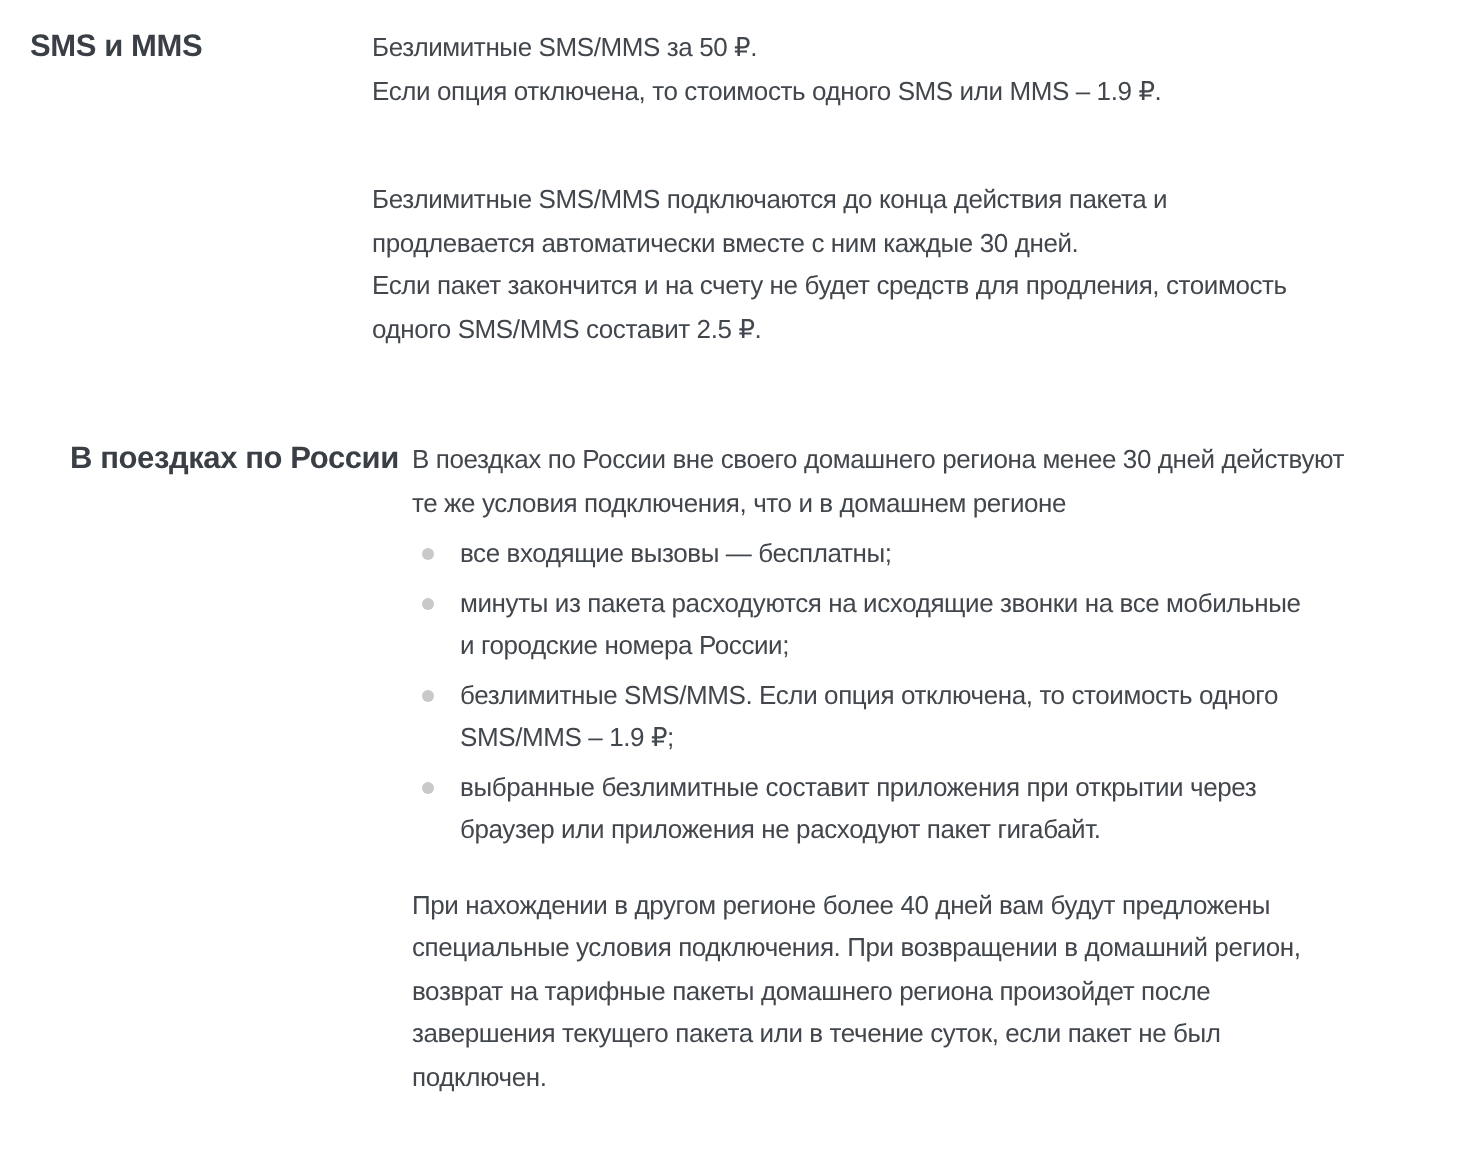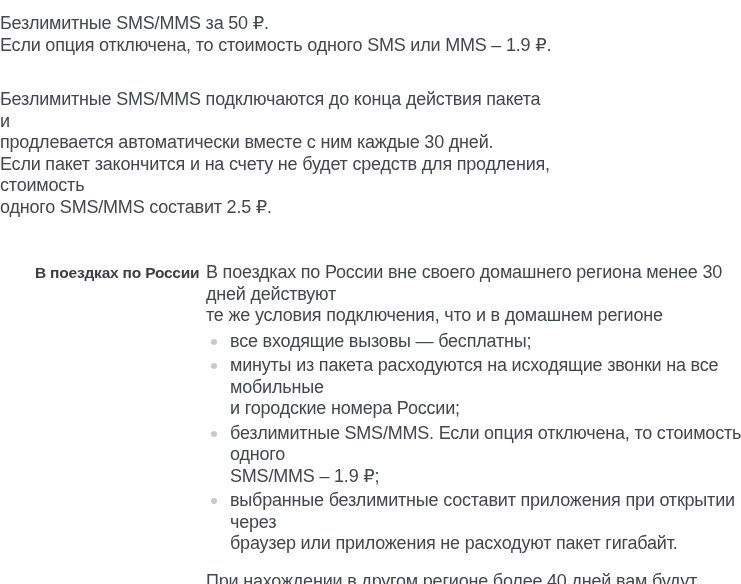--- a/index.html
+++ b/index.html
@@ -29,21 +29,21 @@
     flex:0 0 186px;
     font-size:15.5px;
     font-weight:bold;
     letter-spacing:-0.2px;
     line-height:21.5px;
     color:var(--label-color);
   }
   .content-col{
     width:555px;
     flex:0 0 555px;
-    font-size:18px;
+    font-size:13px;
     letter-spacing:-0.2px;
     line-height:21.5px;
     color:var(--text-color);
   }
   .content-col p{
     white-space:pre-line;
   }
   .para-gap{
     margin-top:33px;
   }
@@ -74,20 +74,21 @@
   .outro{
     margin-top:16px;
   }
 </style>
 </head>
 <body>
 
 <div class="page">
 
   <section class="row section-sms">
+    <div class="label-col">SMS и MMS</div>
     <div class="content-col">
       <p>Безлимитные SMS/MMS за 50 ₽.
 Если опция отключена, то стоимость одного SMS или MMS – 1.9 ₽.</p>
       <p class="para-gap">Безлимитные SMS/MMS подключаются до конца действия пакета и
 продлевается автоматически вместе с ним каждые 30 дней.
 Если пакет закончится и на счету не будет средств для продления, стоимость
 одного SMS/MMS составит 2.5 ₽.</p>
     </div>
   </section>
 

